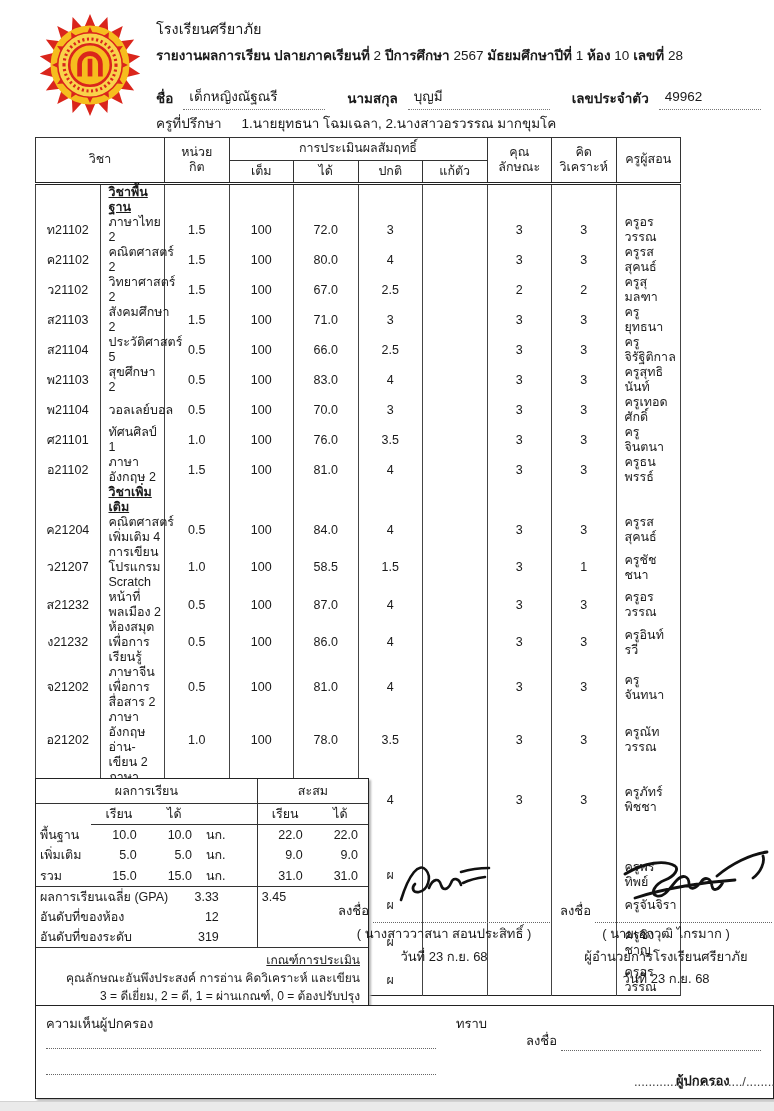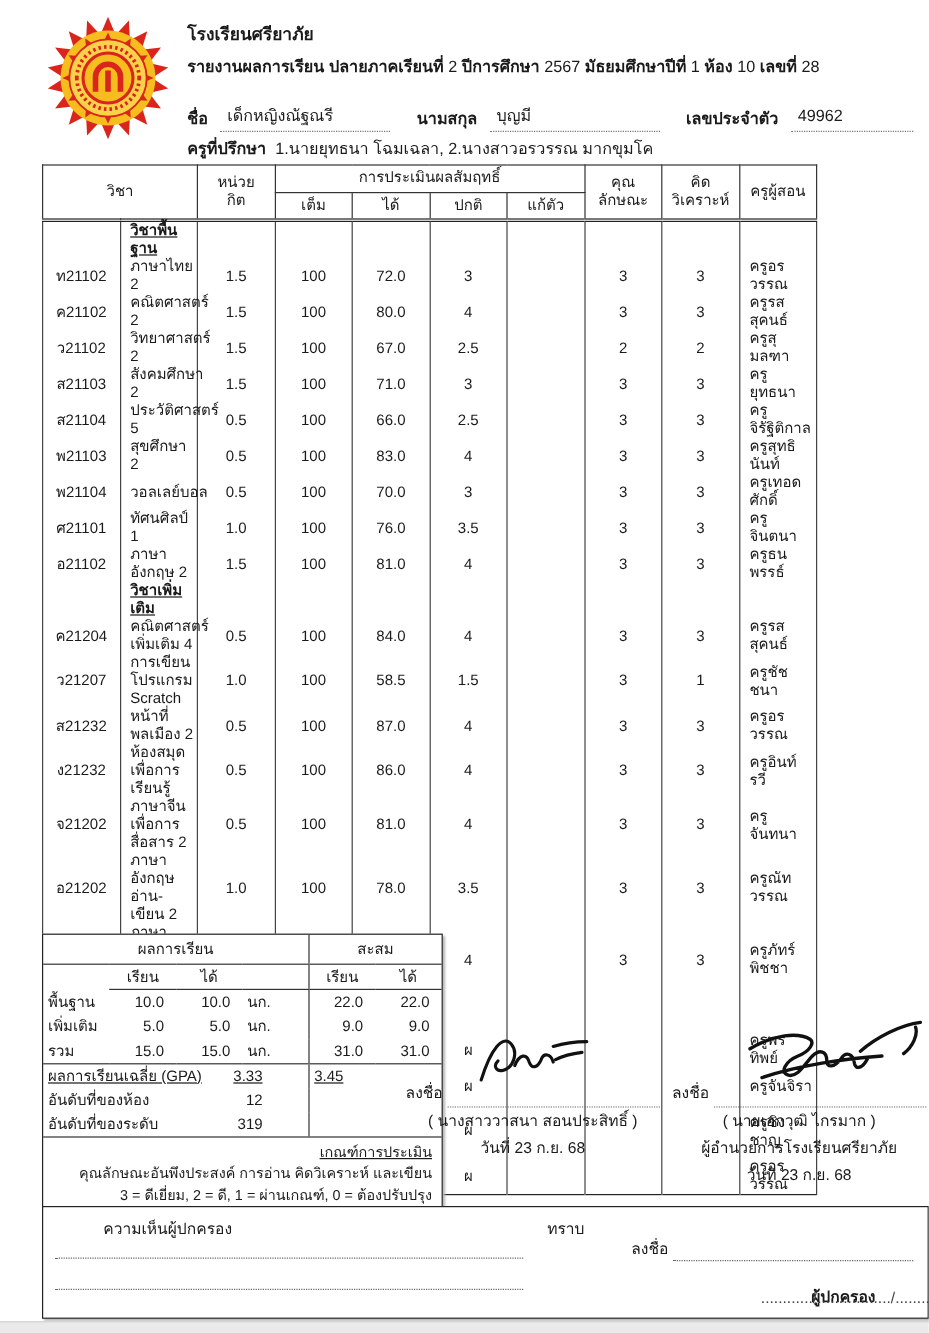--- a/index.html
+++ b/index.html
@@ -3,28 +3,28 @@
 <meta charset="utf-8">
 <style>
   html,body{margin:0;padding:0;}
   body{width:774px;height:1111px;background:#fdfdfd;font-family:"Liberation Sans","DejaVu Sans",sans-serif;color:#1a1a1a;}
   .page{position:relative;width:774px;height:1111px;background:#ffffff;overflow:hidden;}
 
   
   .header{position:absolute;top:12px;left:38px;display:flex;}
   .logo{width:104px;height:106px;flex:0 0 104px;}
   .header-text{margin-left:14px;padding-top:6px;font-size:13.5px;line-height:1.55;}
-  .school-name{font-weight:bold;font-size:14.5px;margin-bottom:6px;}
+  .school-name{font-weight:normal;font-size:14.5px;margin-bottom:6px;}
   .report-title{margin-bottom:6px;}
   .report-title .b{font-weight:bold;}
   .id-line{display:flex;align-items:flex-end;margin-bottom:4px;margin-top:20px;}
   .id-line .lbl{font-weight:bold;margin-right:10px;}
   .dotval{border-bottom:1.5px dotted #777;padding:0 6px 1px 6px;margin-right:22px;}
   .advisor-line{margin-top:2px;}
-  .advisor-line .lbl{font-weight:bold;margin-right:4px;}
+  .advisor-line .lbl{font-weight:normal;margin-right:16px;}
 
   
   table{border-collapse:collapse;}
   .grades{position:absolute;top:137px;left:35px;width:646px;height:630px;table-layout:fixed;font-size:12.5px;}
   .grades th,.grades td{padding:0 3px;vertical-align:middle;font-weight:normal;}
   .grades{border:1.5px solid #222;}
   .grades thead th{border:1px solid #333;text-align:center;line-height:1.25;padding:3px 2px;}
   .grades thead tr:last-child th{border-bottom:3px double #222;}
   .grades thead th[rowspan]{border-bottom:3px double #222;}
   .grades td{border-left:1px solid #444;border-right:1px solid #444;height:21px;line-height:1.2;}
@@ -48,21 +48,21 @@
   .s-label{width:84px;text-align:left;}
   .s-learn{width:44px;text-align:center;}
   .s-got{width:44px;text-align:center;}
   .s-unit{width:26px;text-align:left;}
   .s-clearn{width:56px;text-align:center;}
   .s-cgot{width:56px;text-align:center;}
   .summary .hd1{text-align:center;border-bottom:1px solid #333;padding:3px 0;}
   .summary .cumsep{border-left:1.5px solid #333;}
   .summary .hd2{text-align:center;border-bottom:1px solid #333;}
   .summary td.num{text-align:right;padding-right:10px;}
-  .summary .gparow td{border-top:1.5px solid #333;text-decoration:underline;}
+  .summary .gparow td{border-top:1.5px solid #333;}
   .gpa-flex{display:flex;justify-content:space-between;padding-right:34px;}
   .cum-gpa{text-align:left;vertical-align:top;}
   .criteria{border-top:1.5px solid #333;padding:3px 8px 6px 8px;line-height:1.5;font-size:12px;text-align:right;}
   .criteria-title{text-decoration:underline;}
   .criteria div{white-space:nowrap;}
 
   
   .signatures{position:absolute;left:338px;top:860px;width:434px;display:flex;justify-content:space-between;font-size:13px;}
   .sig-block{position:relative;width:212px;text-align:center;line-height:1.75;}
   .sig-line{display:flex;align-items:flex-end;justify-content:flex-start;margin-top:40px;}
@@ -555,21 +555,21 @@
         <span>ลงชื่อ</span>
           <span class="dots"></span>
       </div>
       <div>(  นายเอกวุฒิ  ไกรมาก  )</div>
       <div>ผู้อำนวยการโรงเรียนศรียาภัย</div>
       <div>วันที่  23 ก.ย. 68</div>
     </div>
   </div>
 
   <div class="footer-box">
-    <div class="fb-abs" style="left:10px;top:7px;margin-left:40px;">ความเห็นผู้ปกครอง</div>
+    <div class="fb-abs" style="left:10px;top:7px;">ความเห็นผู้ปกครอง</div>
     <div class="fb-abs dotline" style="left:10px;top:30px;width:390px;"></div>
     <div class="fb-abs dotline" style="left:10px;top:56px;width:390px;"></div>
     <div class="fb-abs" style="left:420px;top:7px;">ทราบ</div>
     <div class="fb-abs foot-sign" style="left:490px;top:24px;width:235px;">
       <span>ลงชื่อ</span>
         <span class="dots"></span>
     </div>
     <div class="fb-abs" style="left:640px;top:64px;font-weight:bold;">ผู้ปกครอง</div>
     <div class="fb-abs" style="left:598px;top:68px;color:#444;">............/................./.............</div>
   </div>

